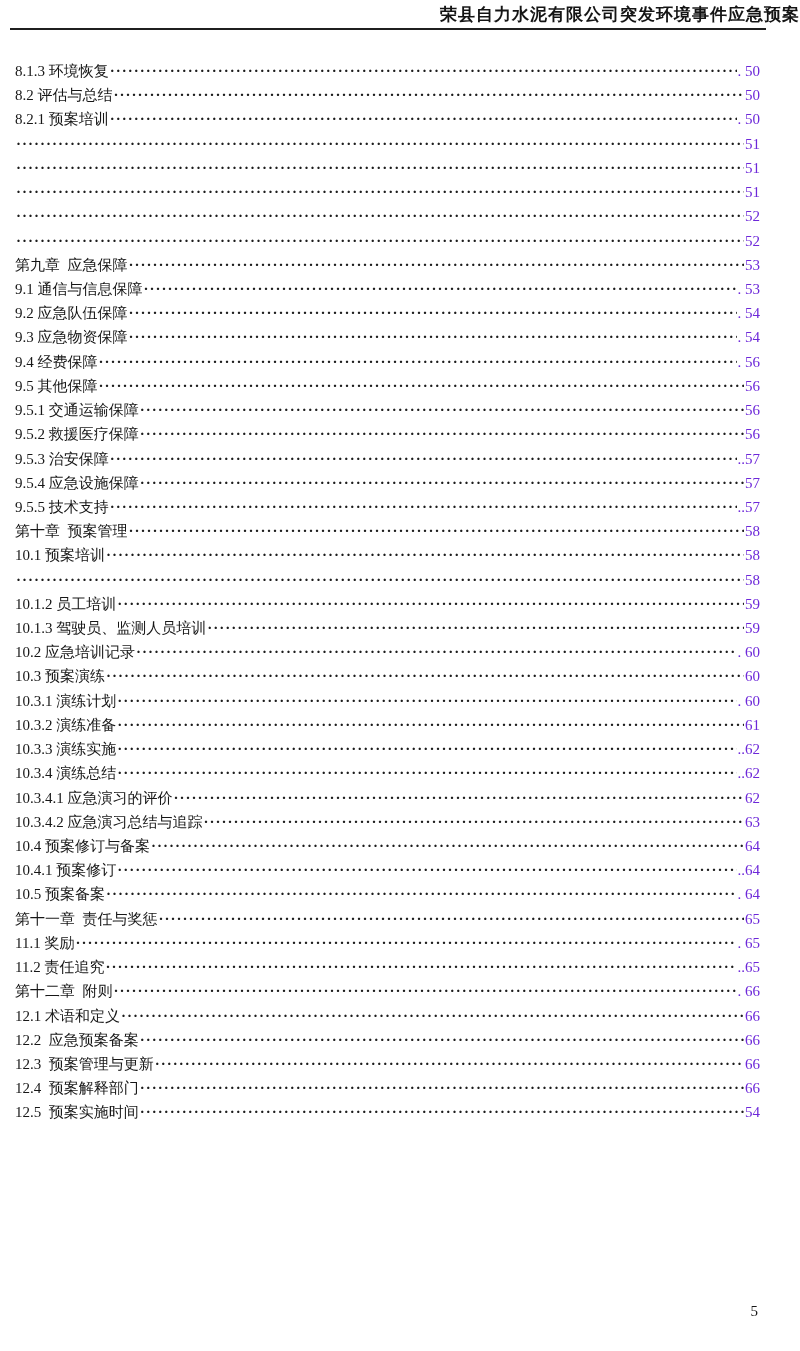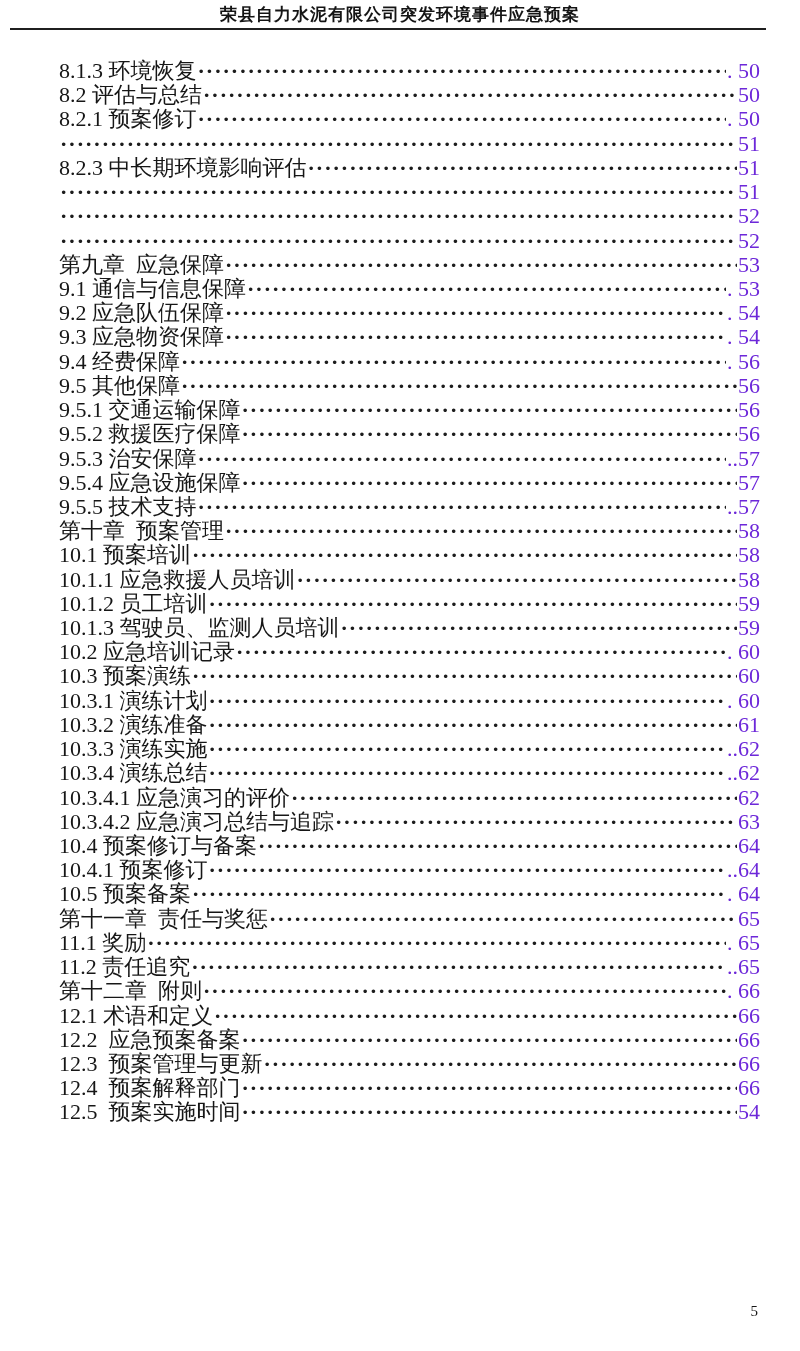--- a/index.html
+++ b/index.html
@@ -14,21 +14,21 @@
     overflow: hidden;
     font-family: "Liberation Serif", "DejaVu Serif", serif;
     color: #1a1a1a;
   }
   .page {
     position: absolute;
     inset: 0;
   }
   .header {
     padding-top: 5px;
-    text-align: center;
+    text-align: right;
   }
   .header-title {
     font-size: 17px;
     font-weight: 700;
     letter-spacing: 1px;
     line-height: 20px;
     color: #141414;
   }
   .header-rule {
     margin: 3px 0 0 10px;
@@ -38,23 +38,22 @@
   }
   .toc-list {
     margin-top: 29px;
     padding-left: 15px;
     padding-right: 40px;
   }
   .toc-row {
     display: flex;
     align-items: baseline;
     height: 24.22px;
-    font-size: 22px;
+    font-size: 15px;
     line-height: 24.22px;
-    margin-left: 44px;
   }
   .toc-label {
     white-space: pre;
     flex: 0 0 auto;
     color: #161616;
   }
   .toc-dots {
     flex: 1 1 auto;
     overflow: hidden;
     white-space: nowrap;
@@ -91,30 +90,29 @@
         <span class="toc-label">8.1.3 环境恢复</span>
         <span class="toc-dots">····························································································································································································································</span>
         <span class="toc-page">. 50</span>
       </div>
       <div class="toc-row">
         <span class="toc-label">8.2 评估与总结</span>
         <span class="toc-dots">····························································································································································································································</span>
         <span class="toc-page">50</span>
       </div>
       <div class="toc-row">
-        <span class="toc-label">8.2.1 预案修订</span>
+        <span class="toc-label">8.2.1 预案培训</span>
         <span class="toc-dots">····························································································································································································································</span>
         <span class="toc-page">. 50</span>
       </div>
       <div class="toc-row">
         <span class="toc-dots">····························································································································································································································</span>
         <span class="toc-page">51</span>
       </div>
       <div class="toc-row">
-        <span class="toc-label">8.2.3 中长期环境影响评估</span>
         <span class="toc-dots">····························································································································································································································</span>
         <span class="toc-page">51</span>
       </div>
       <div class="toc-row">
         <span class="toc-dots">····························································································································································································································</span>
         <span class="toc-page">51</span>
       </div>
       <div class="toc-row">
         <span class="toc-dots">····························································································································································································································</span>
         <span class="toc-page">52</span>
@@ -182,21 +180,20 @@
         <span class="toc-label">第十章  预案管理</span>
         <span class="toc-dots">····························································································································································································································</span>
         <span class="toc-page">58</span>
       </div>
       <div class="toc-row">
         <span class="toc-label">10.1 预案培训</span>
         <span class="toc-dots">····························································································································································································································</span>
         <span class="toc-page">58</span>
       </div>
       <div class="toc-row">
-        <span class="toc-label">10.1.1 应急救援人员培训</span>
         <span class="toc-dots">····························································································································································································································</span>
         <span class="toc-page">58</span>
       </div>
       <div class="toc-row">
         <span class="toc-label">10.1.2 员工培训</span>
         <span class="toc-dots">····························································································································································································································</span>
         <span class="toc-page">59</span>
       </div>
       <div class="toc-row">
         <span class="toc-label">10.1.3 驾驶员、监测人员培训</span>

